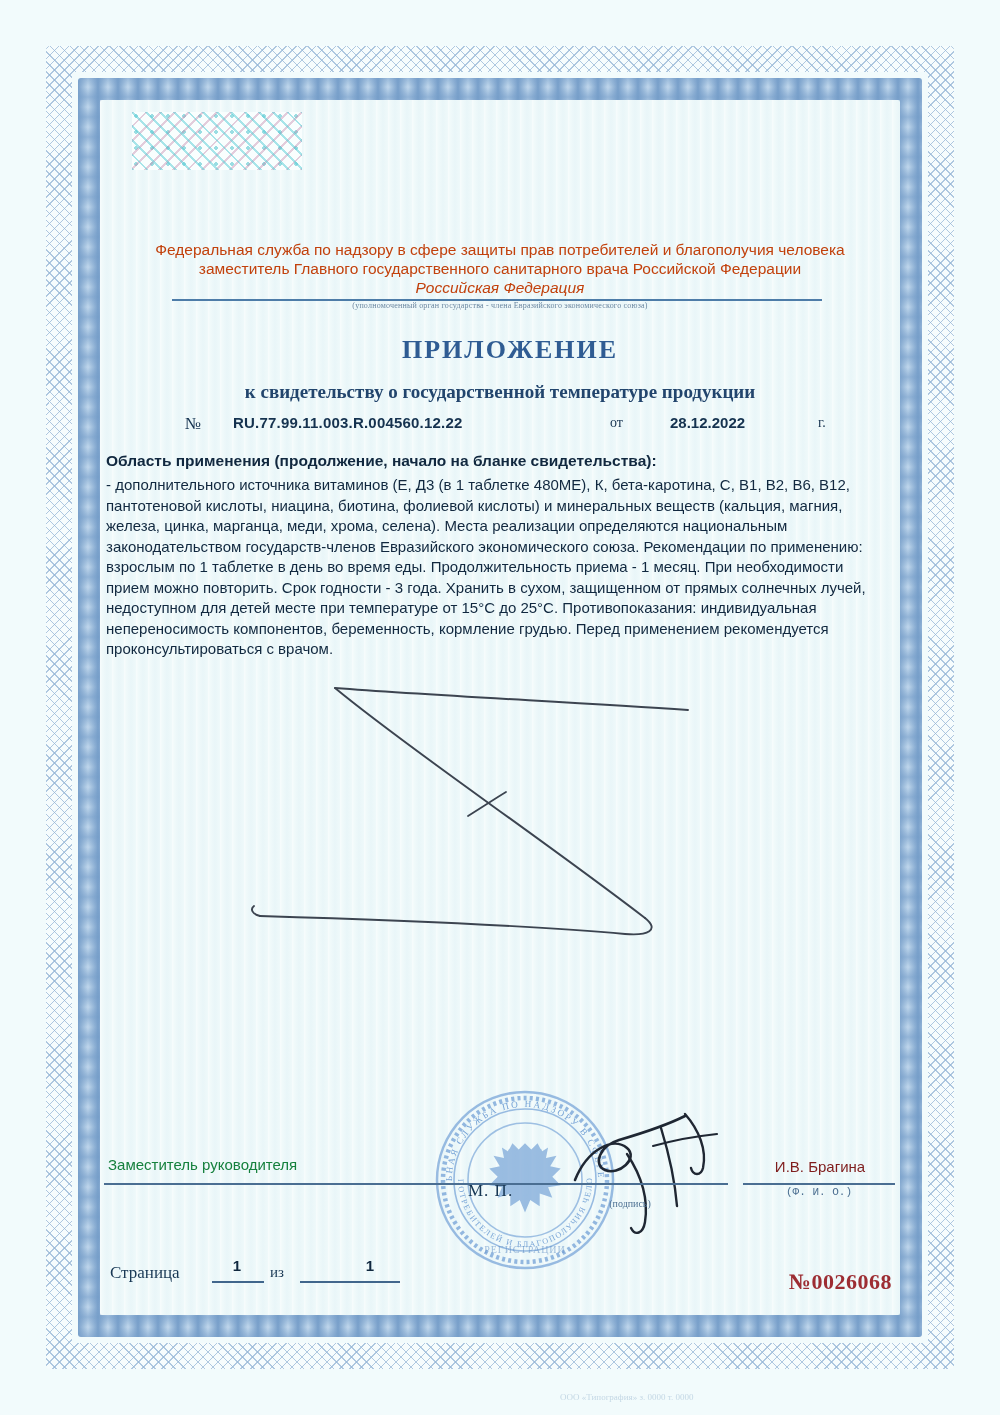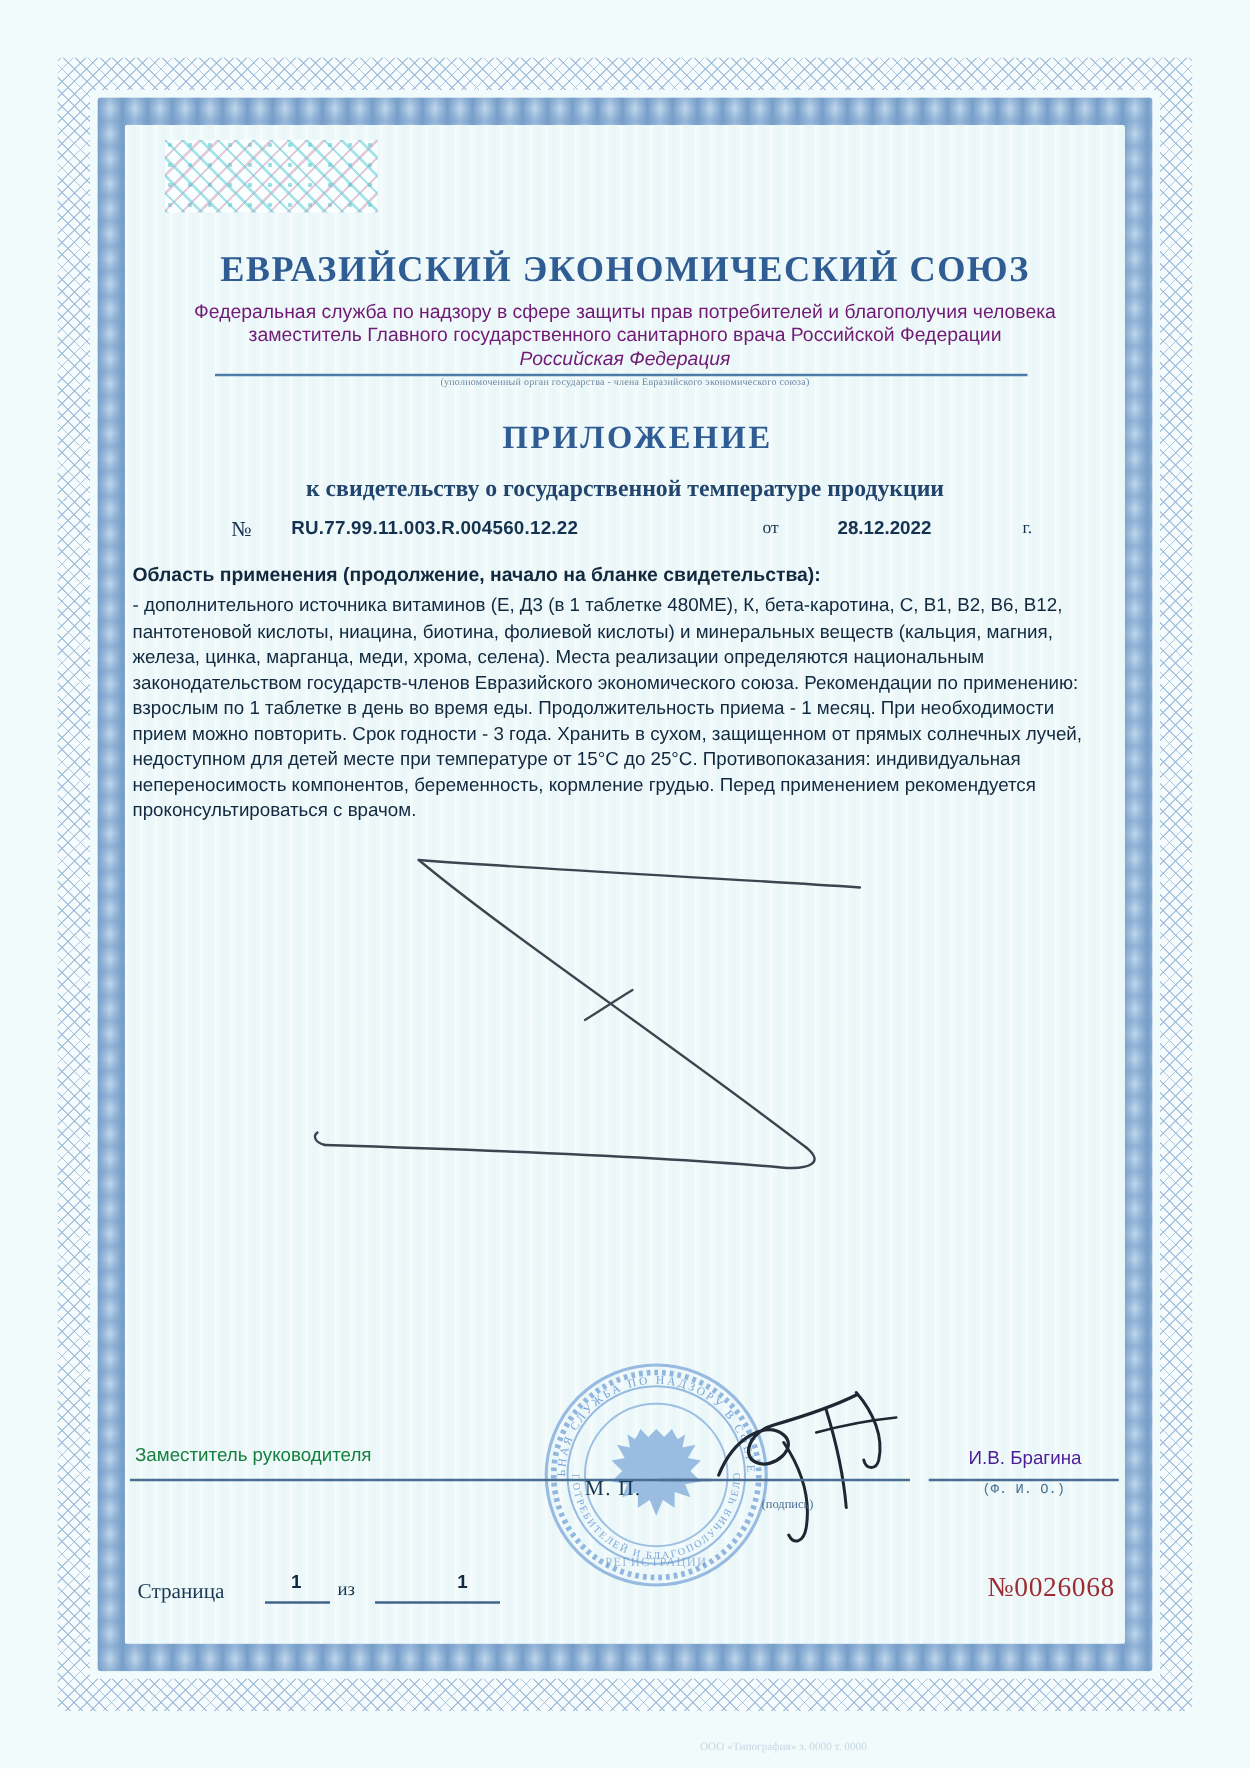--- a/index.html
+++ b/index.html
@@ -152,21 +152,21 @@
     color: #2f5c93;
     white-space: nowrap;
   }
   .org-lines {
     position: absolute;
     left: 8px; top: 140px;
     width: 784px;
     text-align: center;
     font-size: 15.5px;
     line-height: 19px;
-    color: #701a75;
+    color: #c2410c;
   }
   .org-line { white-space: nowrap; }
   .org-line.country { padding-bottom: 18px; font-style: italic; }
   .org-underline {
     position: absolute;
     left: 72px; top: 199px;
     width: 650px;
     height: 2px;
     background: #4d7ca8;
   }
@@ -334,21 +334,21 @@
     font-size: 10px;
     color: #4c6f91;
     margin-top: 12px;
   }
   .fio-name {
     position: absolute;
     left: 640px; top: 10px;
     width: 160px;
     text-align: center;
     font-size: 15px;
-    color: #4c1d95;
+    color: #7f1d1d;
   }
   .rule-fio {
     position: absolute;
     left: 643px; top: 35px;
     width: 152px; height: 1.5px;
     background: #4a6e92;
   }
   .fio-caption {
     position: absolute;
     left: 643px; top: 38px;
@@ -392,24 +392,24 @@
   .pagerow .blank-1 {
     position: absolute; left: 112px; top: 26px;
     width: 52px; height: 1.5px; background: #41668c;
   }
   .pagerow .blank-2 {
     position: absolute; left: 200px; top: 26px;
     width: 100px; height: 1.5px; background: #41668c;
   }
   .serial {
     position: absolute;
-    right: 8px; top: 2px;
+    right: 8px; top: 14px;
     font-family: "Liberation Serif", serif;
     font-size: 22px;
-    font-weight: normal;
+    font-weight: bold;
     letter-spacing: .5px;
     color: #9d2d33;
     white-space: nowrap;
   }
 
   
   .bottom-imprint {
     position: absolute;
     left: 560px;
     top: 1392px;
@@ -433,21 +433,20 @@
     <div class="lattice-mask"></div>
     <div class="band-inner"></div>
     <div class="band-inner-mask"></div>
     <div class="paper-texture"></div>
   </div>
 
   <div class="content">
 
     <div class="security-patch"></div>
 
-    <div class="eaeu-title">ЕВРАЗИЙСКИЙ ЭКОНОМИЧЕСКИЙ СОЮЗ</div>
 
     <div class="org-lines">
       <div class="org-line">Федеральная служба по надзору в сфере защиты прав потребителей и благополучия человека</div>
       <div class="org-line">заместитель Главного государственного санитарного врача Российской Федерации</div>
       <div class="org-line country">Российская Федерация</div>
     </div>
     <div class="org-underline"></div>
     <div class="org-caption">(уполномоченный орган государства - членa Евразийского экономического союза)</div>
 
     <div class="doc-title">ПРИЛОЖЕНИЕ</div>

